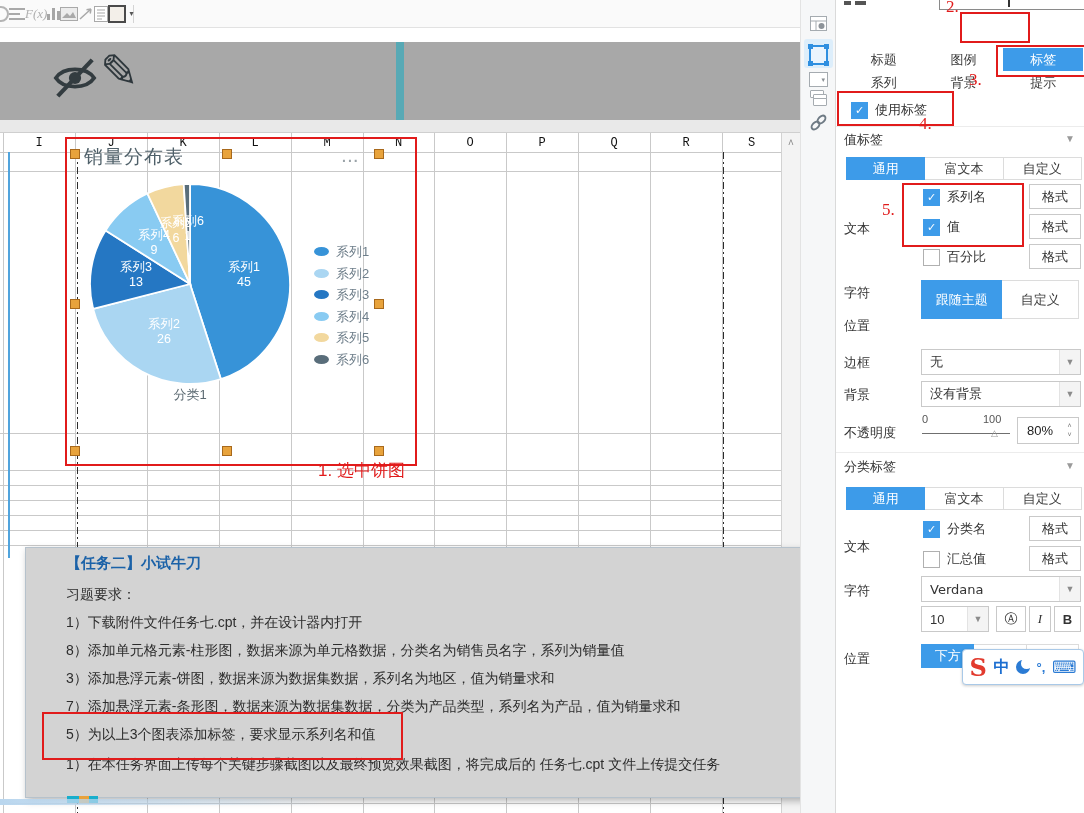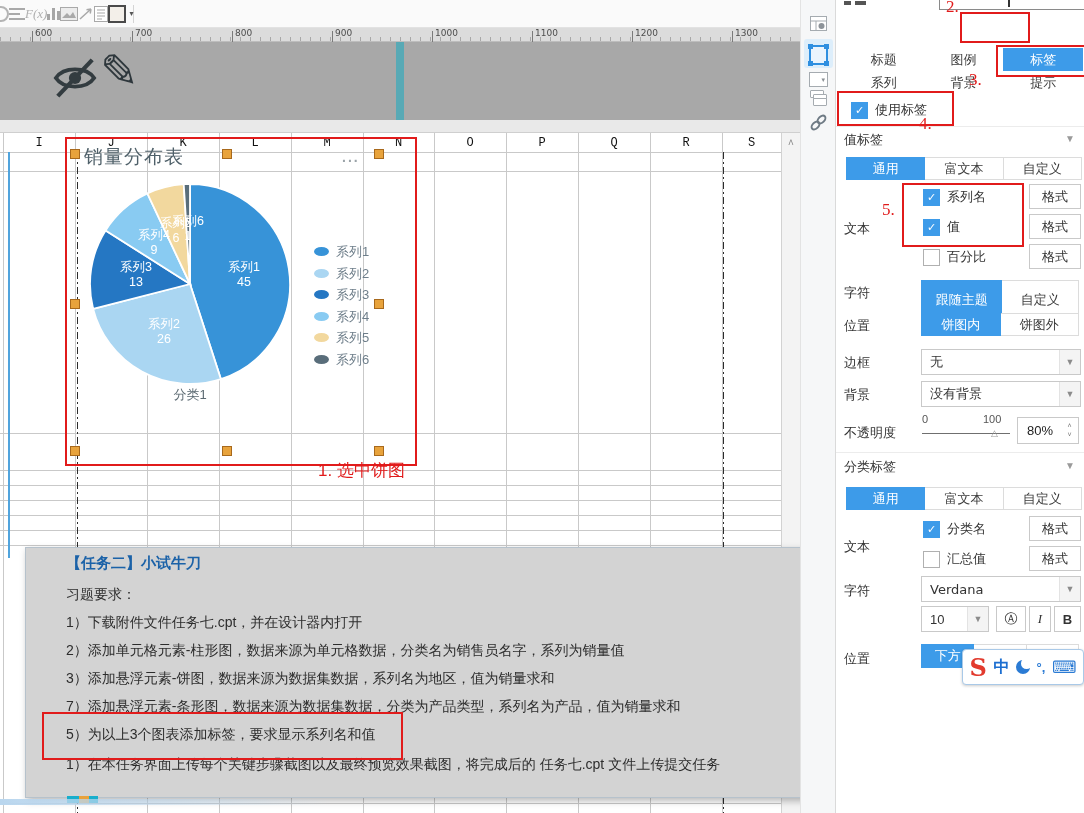--- a/index.html
+++ b/index.html
@@ -185,38 +185,20 @@
           <line x1="3" y1="13" x2="8" y2="13" stroke="#a9a9a9"></line>
         </svg>
       </div>
       <div class="tb-item" style="position: relative;">
         <span class="tbi-rect"></span>
         <span class="tbi-caret">▾</span>
       </div>
       <div class="tb-sep"></div>
     </div>
 
-  <div class="ab ruler" id="ruler">
-      <div class="ruler-tick" style="left: 32px;"></div>
-      <div class="ruler-num" style="left: 35px;">600</div>
-      <div class="ruler-tick" style="left: 132px;"></div>
-      <div class="ruler-num" style="left: 135px;">700</div>
-      <div class="ruler-tick" style="left: 232px;"></div>
-      <div class="ruler-num" style="left: 235px;">800</div>
-      <div class="ruler-tick" style="left: 332px;"></div>
-      <div class="ruler-num" style="left: 335px;">900</div>
-      <div class="ruler-tick" style="left: 432px;"></div>
-      <div class="ruler-num" style="left: 435px;">1000</div>
-      <div class="ruler-tick" style="left: 532px;"></div>
-      <div class="ruler-num" style="left: 535px;">1100</div>
-      <div class="ruler-tick" style="left: 632px;"></div>
-      <div class="ruler-num" style="left: 635px;">1200</div>
-      <div class="ruler-tick" style="left: 732px;"></div>
-      <div class="ruler-num" style="left: 735px;">1300</div>
-    </div>
 
   <div class="ab marginarea">
     <div class="ab" style="left:52px;top:14px">
       <svg width="46" height="44" viewBox="0 0 24 23">
         <path d="M2 11.5 C6 5.5 18 5.5 22 11.5 C18 17.5 6 17.5 2 11.5 Z" fill="none" stroke="#333c40" stroke-width="2"></path>
         <circle cx="12" cy="11.5" r="3.2" fill="#333c40"></circle>
         <line x1="21" y1="2" x2="3" y2="21" stroke="#333c40" stroke-width="2.2"></line>
       </svg>
     </div>
     <div class="ab pencil-glyph" style="left:100px;top:6px">✎</div>
@@ -325,21 +307,21 @@
     <div class="ab scrollbar">
       <div class="sb-arrow">˄</div>
     </div>
   </div>
 
   <div class="ab task-panel">
     <div class="tp-title">【任务二】小试牛刀</div>
     <div id="task-lines">
         <div class="tp-line" style="top: 38px;">习题要求：</div>
         <div class="tp-line" style="top: 66px;">1）下载附件文件任务七.cpt，并在设计器内打开</div>
-        <div class="tp-line" style="top: 94px;">2）添加单元格元素-柱形图，数据来源为单元格数据，分类名为销售员名字，系列为销量值</div>
+        <div class="tp-line" style="top: 94px;">8）添加单元格元素-柱形图，数据来源为单元格数据，分类名为销售员名字，系列为销量值</div>
         <div class="tp-line" style="top: 122px;">3）添加悬浮元素-饼图，数据来源为数据集数据，系列名为地区，值为销量求和</div>
         <div class="tp-line" style="top: 150px;">7）添加悬浮元素-条形图，数据来源为数据集数据，分类为产品类型，系列名为产品，值为销量求和</div>
         <div class="tp-line" style="top: 178px;">5）为以上3个图表添加标签，要求显示系列名和值</div>
         <div class="tp-line" style="top: 208px;">1）在本任务界面上传每个关键步骤截图以及最终预览效果截图，将完成后的 任务七.cpt 文件上传提交任务</div>
       </div>
   </div>
   <div class="ab hbar">
     <i style="width:12px;background:#18aecc"></i>
       <i style="width:10px;background:#e8a23c"></i>
       <i style="width:9px;background:#18aecc"></i>
@@ -433,24 +415,20 @@
     </div>
     <div class="fmt-btn" style="left:193px;top:244px">格式</div>
 
     <div class="plabel" style="top:284px">字符</div>
     <div class="seg" style="left:85px;top:280px;width:158px;height:39px">
       <div class="opt active" style="flex:1.05">跟随主题</div>
       <div class="opt">自定义</div>
     </div>
 
     <div class="plabel" style="top:317px">位置</div>
-    <div class="seg" style="left:85px;top:313px;width:158px;height:23px">
-      <div class="opt active">饼图内</div>
-      <div class="opt">饼图外</div>
-    </div>
 
     <div class="plabel" style="top:354px">边框</div>
     <div class="select" style="left:85px;top:349px;width:158px;height:24px">
       <span class="sval">无</span>
       <span class="chev">▼</span>
     </div>
     <div class="plabel" style="top:386px">背景</div>
     <div class="select" style="left:85px;top:381px;width:158px;height:24px">
       <span class="sval">没有背景</span>
       <span class="chev">▼</span>

